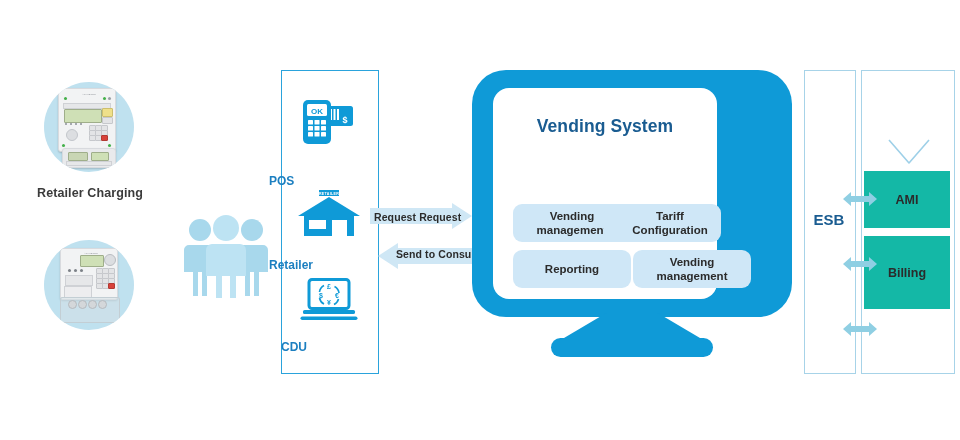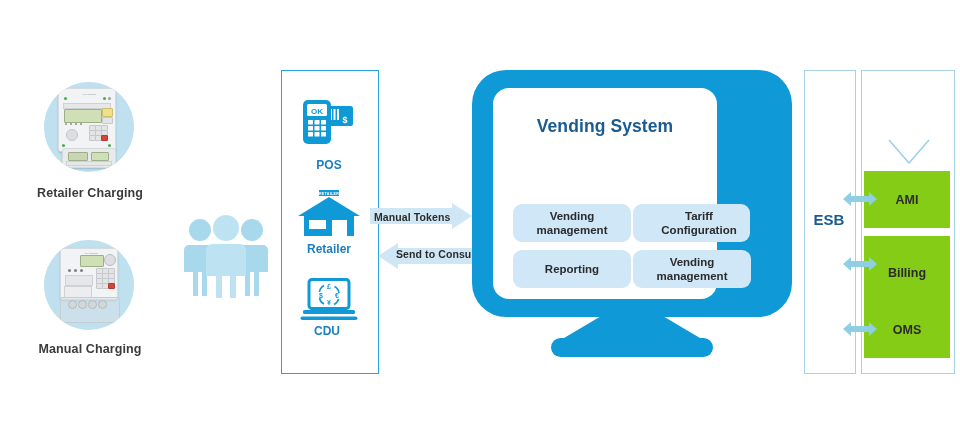--- a/index.html
+++ b/index.html
@@ -33,21 +33,21 @@
 
   
   .consumer-label{
     position:absolute;font-size:17.5px;font-weight:bold;color:#1a5c91;letter-spacing:.2px;
   }
 
   
   .channel-box{
     position:absolute;border:1.4px solid #2aa3dc;background:#ffffff;
   }
-  .ch-label{position:absolute;width:120px;text-align:center;font-size:12px;font-weight:bold;color:#1c7fc0;}
+  .ch-label{position:absolute;width:120px;font-size:12px;font-weight:bold;color:#1c7fc0;margin-top:16px;}
 
   
   .flow-arrow{position:absolute;}
   .flow-text{
     position:absolute;font-size:10.5px;font-weight:bold;color:#2b2b2b;
     white-space:nowrap;letter-spacing:.1px;
   }
 
   
   .monitor-shell{
@@ -70,21 +70,21 @@
   
   .esb-box{position:absolute;border:1.2px solid #a7d3e8;background:#ffffff;}
   .esb-label{position:absolute;font-size:15px;font-weight:bold;color:#1a5c91;}
   .legacy-col{position:absolute;border:1.2px solid #a7d3e8;background:#ffffff;}
   .legacy-callout{position:absolute;border:1.4px solid #9ed0e8;background:#ffffff;}
   .legacy-callout-text{
     position:absolute;width:100%;text-align:center;font-size:16px;
     font-weight:bold;color:#1a5c91;line-height:1.12;
   }
   .sys-box{
-    position:absolute;background:#84cc16;
+    position:absolute;background:#14b8a6;
     display:flex;align-items:center;justify-content:center;
     font-size:12.5px;font-weight:bold;color:#2b2b2b;
   }
   .dbl-arrow{position:absolute;}
 </style>
 </head>
 <body>
 
 <div id="stage">
 
@@ -146,21 +146,20 @@
       <div class="mkey" style="left:58px;top:43px;width:5px;height:4px;"></div>
       <div class="mkey" style="left:64px;top:43px;width:5px;height:4px;background:#d8423a;border-color:#b23a33;"></div>
       <div class="mstrip" style="left:20px;top:46px;width:26px;height:10px;background:#ededef;"></div>
       <div class="mclear" style="left:16px;top:57px;width:58px;height:24px;"></div>
       <div class="mdot" style="left:24px;top:60px;width:7px;height:7px;background:#d4d7da;border:1px solid #b5b9be;"></div>
       <div class="mdot" style="left:34px;top:60px;width:7px;height:7px;background:#d4d7da;border:1px solid #b5b9be;"></div>
       <div class="mdot" style="left:44px;top:60px;width:7px;height:7px;background:#d4d7da;border:1px solid #b5b9be;"></div>
       <div class="mdot" style="left:54px;top:60px;width:7px;height:7px;background:#d4d7da;border:1px solid #b5b9be;"></div>
     </div>
   </div>
-  <div class="meter-label" style="left:0px;top:342px;">Manual Charging</div>
 
   <div class="abs" style="left:178px;top:214px;">
     <svg width="96" height="84" viewBox="0 0 96 84">
       <g fill="#a8d8ec">
         <circle cx="22" cy="16" r="11"></circle>
         <path d="M11 31h22a5 5 0 0 1 5 5v22h-9v24h-5V58h-4v24h-5V58h-9V36a5 5 0 0 1 5-5z"></path>
       </g>
       <g fill="#a8d8ec">
         <circle cx="74" cy="16" r="11"></circle>
         <path d="M63 31h22a5 5 0 0 1 5 5v22h-9v24h-5V58h-4v24h-5V58h-9V36a5 5 0 0 1 5-5z"></path>
@@ -222,28 +221,28 @@
       <g stroke="#0f9ad7" stroke-width="1.6" fill="none">
         <path d="M24 7.5 A8.5 8.5 0 0 0 19.5 14"></path>
         <path d="M34.5 8.5 A8.5 8.5 0 0 1 39 15"></path>
         <path d="M38.5 21 A8.5 8.5 0 0 1 34 26.5"></path>
         <path d="M24 26 A8.5 8.5 0 0 1 19.5 20"></path>
       </g>
       <rect x="3" y="32" width="52" height="4" rx="1.6" fill="#0f9ad7"></rect>
       <rect x="0.5" y="38.5" width="57" height="3.6" rx="1.8" fill="#0f9ad7"></rect>
     </svg>
   </div>
-  <div class="ch-label" style="left:267px;top:324px;">CDU</div>
+  <div class="ch-label" style="left:281px;top:324px;">CDU</div>
 
   <div class="flow-arrow" style="left:370px;top:203px;">
     <svg width="102" height="26" viewBox="0 0 102 26">
       <path d="M0 5 H82 V0 L102 13 L82 26 V21 H0 Z" fill="#cfe7f5"></path>
     </svg>
   </div>
-  <div class="flow-text" style="left:374px;top:211px;">Manual Tokens</div>
+  <div class="flow-text" style="left:374px;top:211px;">Request Request</div>
 
   <div class="flow-arrow" style="left:378px;top:243px;">
     <svg width="112" height="26" viewBox="0 0 112 26">
       <path d="M112 5 H20 V0 L0 13 L20 26 V21 H112 Z" fill="#cfe7f5"></path>
     </svg>
   </div>
   <div class="flow-text" style="left:396px;top:248px;">Send to Consumer</div>
 
   <div class="monitor-shell" style="left:472px;top:70px;width:320px;height:247px;"></div>
   <div class="monitor-screen" style="left:493px;top:88px;width:224px;height:211px;">
@@ -253,21 +252,21 @@
   <div class="abs" style="left:500px;top:312px;">
     <svg width="264" height="48" viewBox="0 0 264 48">
       <path d="M108 0 H156 L200 26 H64 Z" fill="#0f9ad7"></path>
       <rect x="51" y="26" width="162" height="19" rx="9.5" fill="#0f9ad7"></rect>
     </svg>
   </div>
 
   <div class="vs-tile" style="left:513px;top:204px;width:118px;height:38px;">
     <span>Vending<br>management</span>
   </div>
-  <div class="vs-tile" style="left:633px;top:204px;width:117px;height:38px;padding-left:19px;">
+  <div class="vs-tile" style="left:604px;top:204px;width:117px;height:38px;padding-left:19px;">
     <span>Tariff<br>Configuration</span>
   </div>
   <div class="vs-tile" style="left:513px;top:250px;width:118px;height:38px;">
     <span>Reporting</span>
   </div>
   <div class="vs-tile" style="left:633px;top:250px;width:118px;height:38px;">
     <span>Vending<br>management</span>
   </div>
 
   <div class="esb-box" style="left:804px;top:70px;width:50px;height:302px;"></div>
@@ -281,23 +280,20 @@
       <path d="M3 0.6 H39" stroke="#ffffff" stroke-width="2.6"></path>
     </svg>
   </div>
 
   <div class="sys-box" style="left:864px;top:171px;width:86px;height:57px;">
     <span>AMI</span>
   </div>
   <div class="sys-box" style="left:864px;top:236px;width:86px;height:73px;">
     <span>Billing</span>
   </div>
-  <div class="sys-box" style="left:864px;top:301px;width:86px;height:57px;">
-    <span>OMS</span>
-  </div>
 
   <div class="dbl-arrow" style="left:843px;top:192px;">
     <svg width="34" height="14" viewBox="0 0 34 14">
       <path d="M0 7 L8 0 V4 H26 V0 L34 7 L26 14 V10 H8 V14 Z" fill="#8fcfe3"></path>
     </svg>
   </div>
   <div class="dbl-arrow" style="left:843px;top:257px;">
     <svg width="34" height="14" viewBox="0 0 34 14">
       <path d="M0 7 L8 0 V4 H26 V0 L34 7 L26 14 V10 H8 V14 Z" fill="#8fcfe3"></path>
     </svg>

